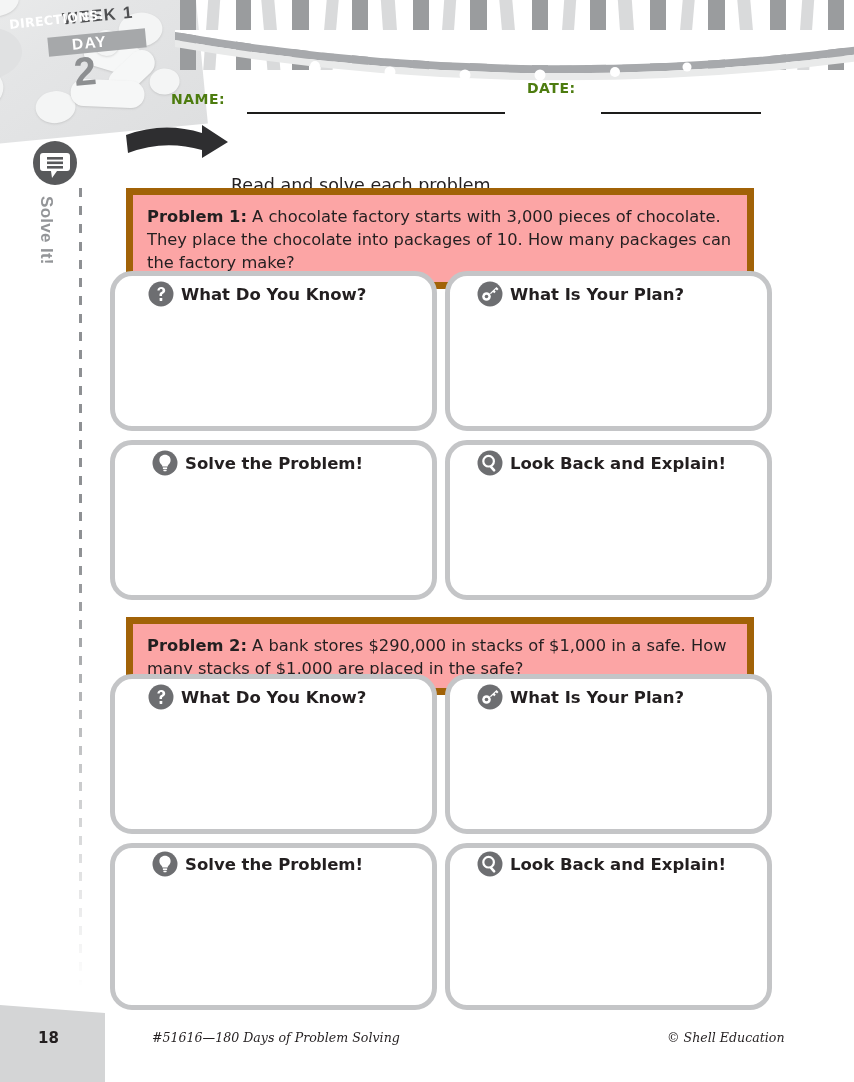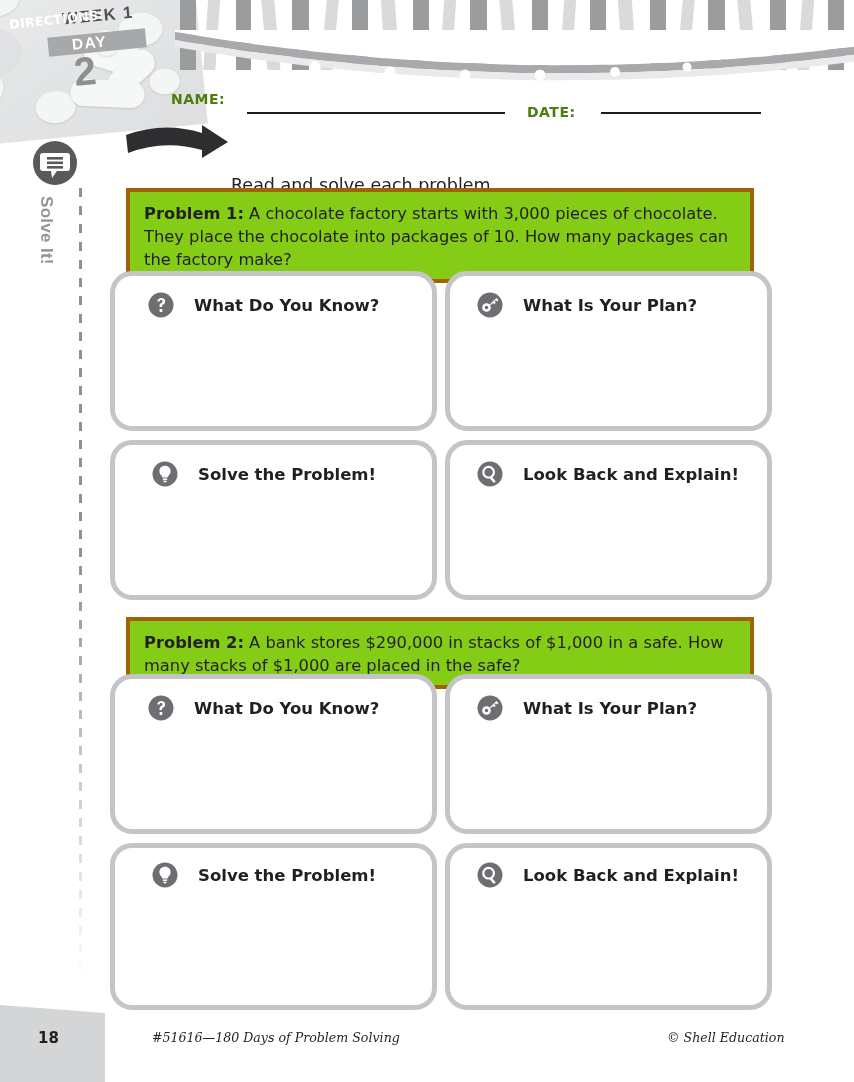--- a/index.html
+++ b/index.html
@@ -111,21 +111,21 @@
   
   .name-label, .date-label {
     position: absolute;
     font-size: 14px;
     font-weight: bold;
     color: #4d7c0f;
     letter-spacing: .5px;
     font-family: "DejaVu Sans", sans-serif;
   }
   .name-label { left: 171px; top: 91px; }
-  .date-label { left: 527px; top: 104px; }
+  .date-label { left: 527px; top: 80px; }
   .rule {
     position: absolute;
     height: 2px;
     background: #1d1d1b;
   }
   .rule.name { left: 247px; top: 112px; width: 258px; }
   .rule.date { left: 601px; top: 112px; width: 160px; }
 
   
   .bubble-icon {
@@ -184,43 +184,42 @@
     font-size: 17.5px;
     color: #231f20;
     font-family: "DejaVu Sans", sans-serif;
     margin-top: 44px;
   }
 
   
   .problem-stmt {
     position: absolute;
     box-sizing: border-box;
-    background: #84cc16;
-    border: 4px solid #a16207;
+    background: #fca5a5;
+    border: 7px solid #a16207;
     padding: 10px 14px 8px 14px;
     font-size: 16.3px;
     line-height: 1.42;
     color: #231f20;
     font-family: "DejaVu Sans", sans-serif;
   }
   .problem-stmt .plabel { font-weight: bold; }
 
   .qbox {
     position: absolute;
     box-sizing: border-box;
     background: #ffffff;
     border: 5px solid #c4c5c7;
     border-radius: 22px;
   }
   .qhead {
     position: absolute;
     display: flex;
     align-items: center;
-    gap: 20px;
-    margin-top: 11px;
+    gap: 7px;
   }
   .qicon { width: 26px; height: 26px; flex: 0 0 auto; display:block; }
   .qtitle {
     font-size: 16.5px;
     font-weight: bold;
     color: #231f20;
     white-space: nowrap;
     font-family: "DejaVu Sans", sans-serif;
   }
 

